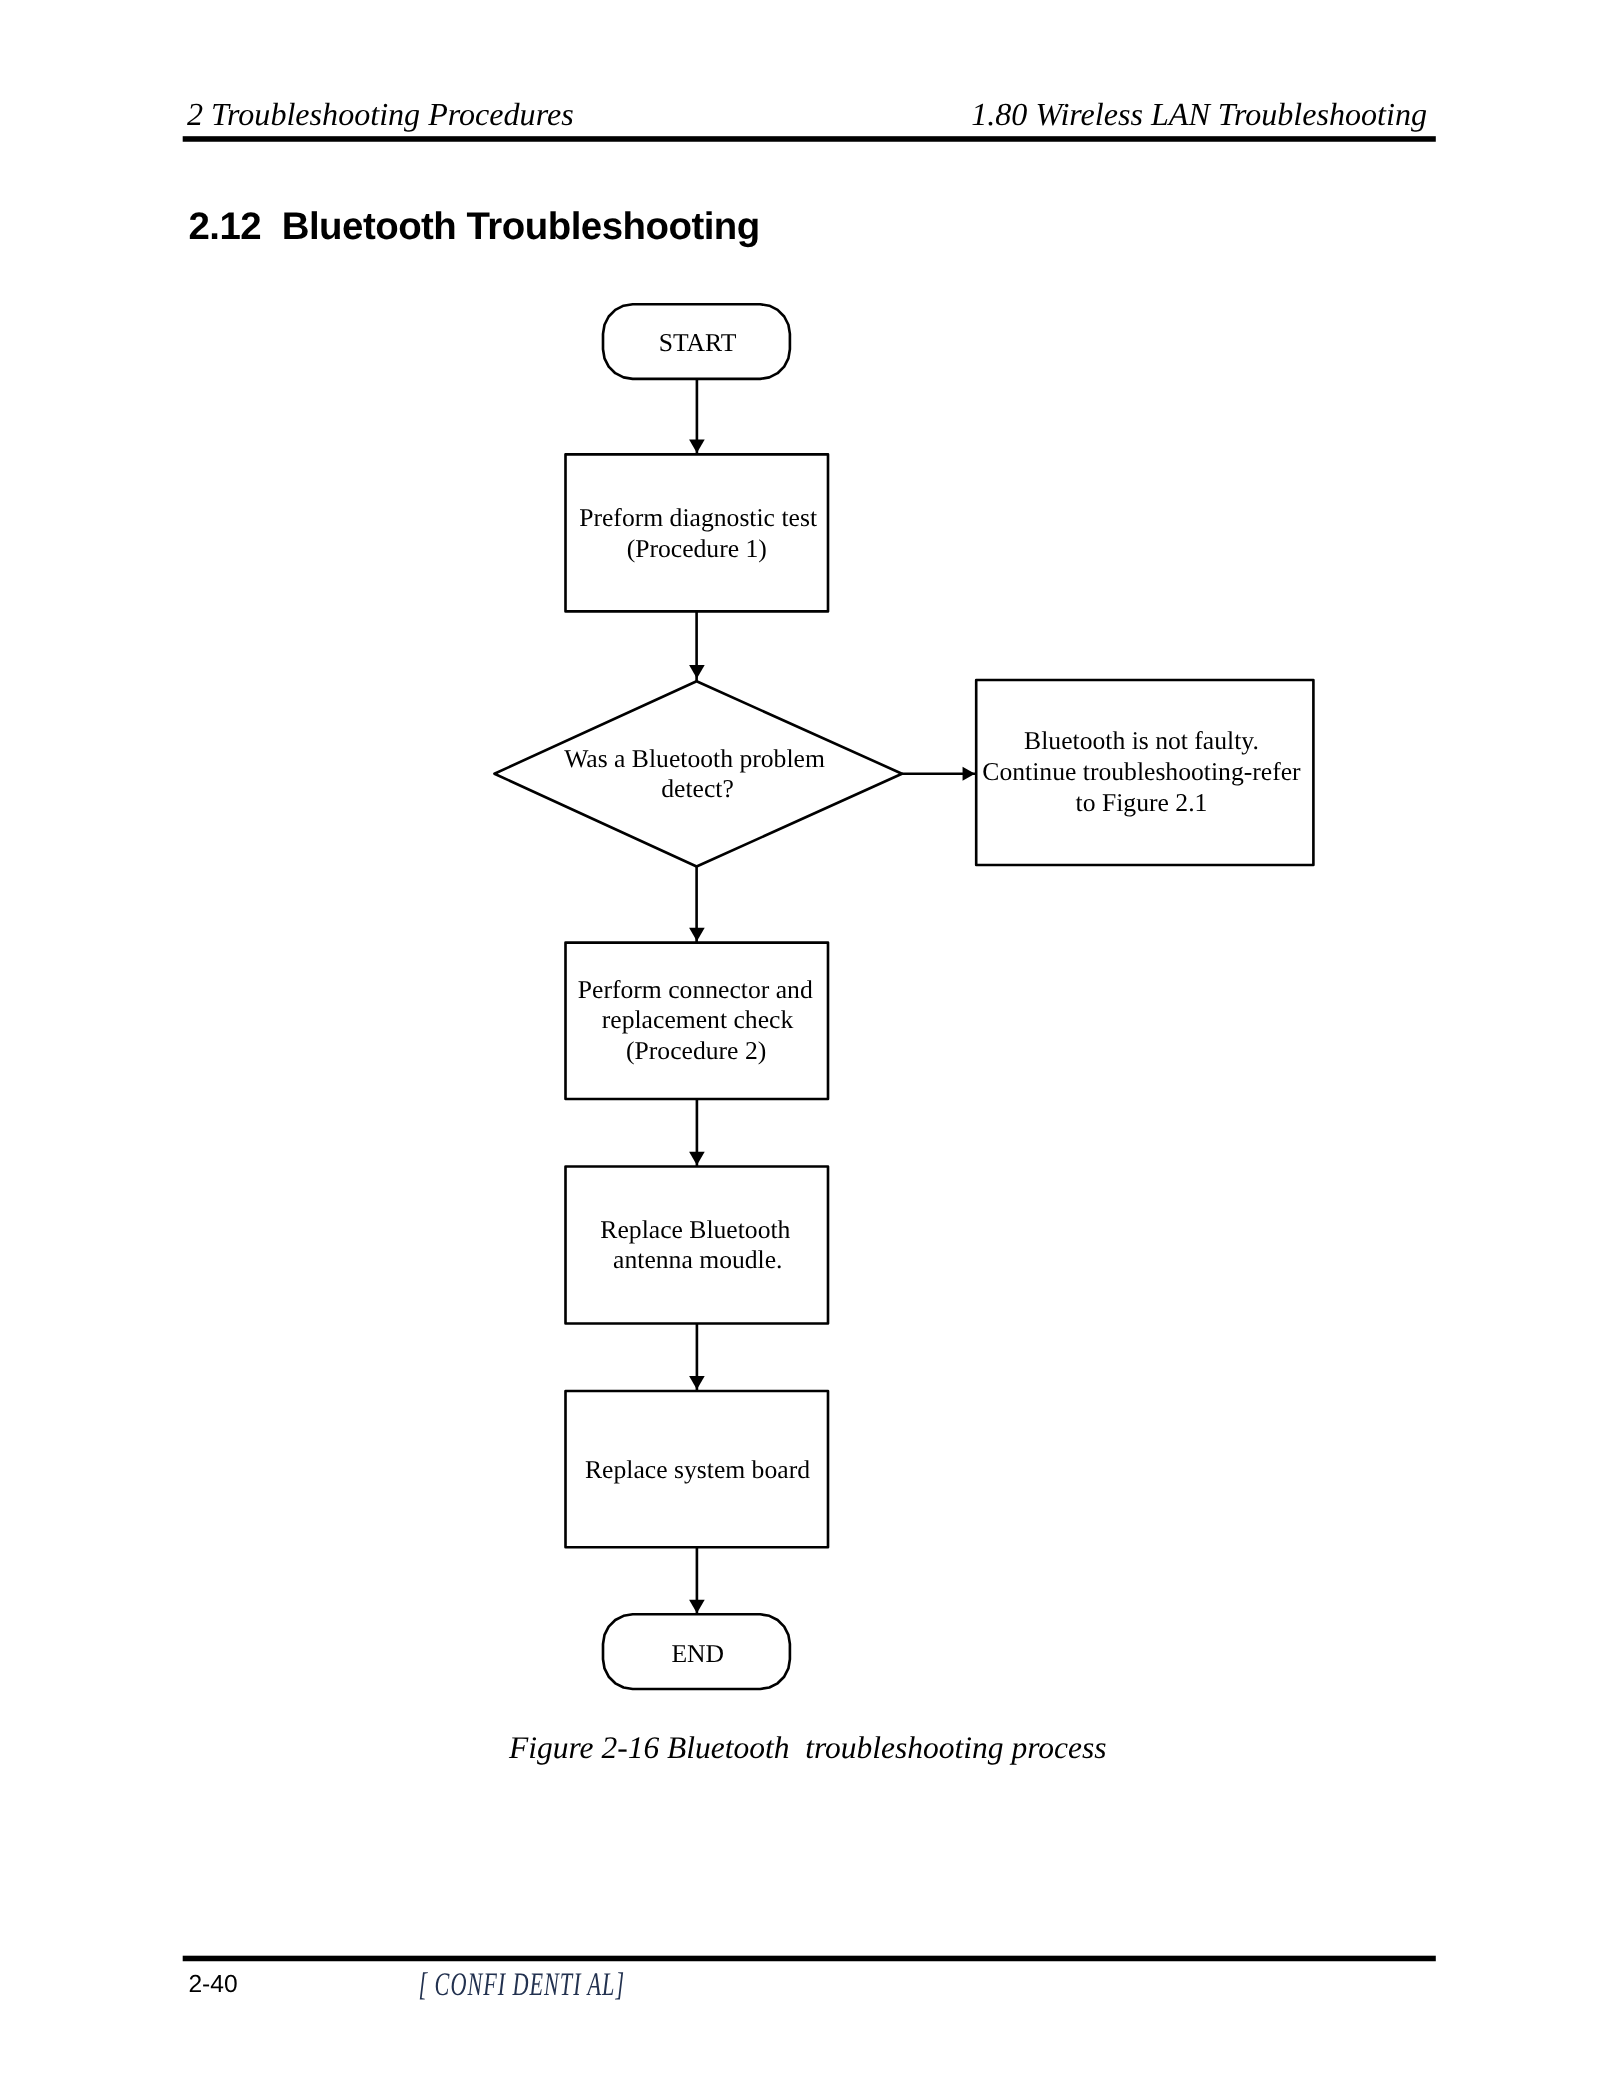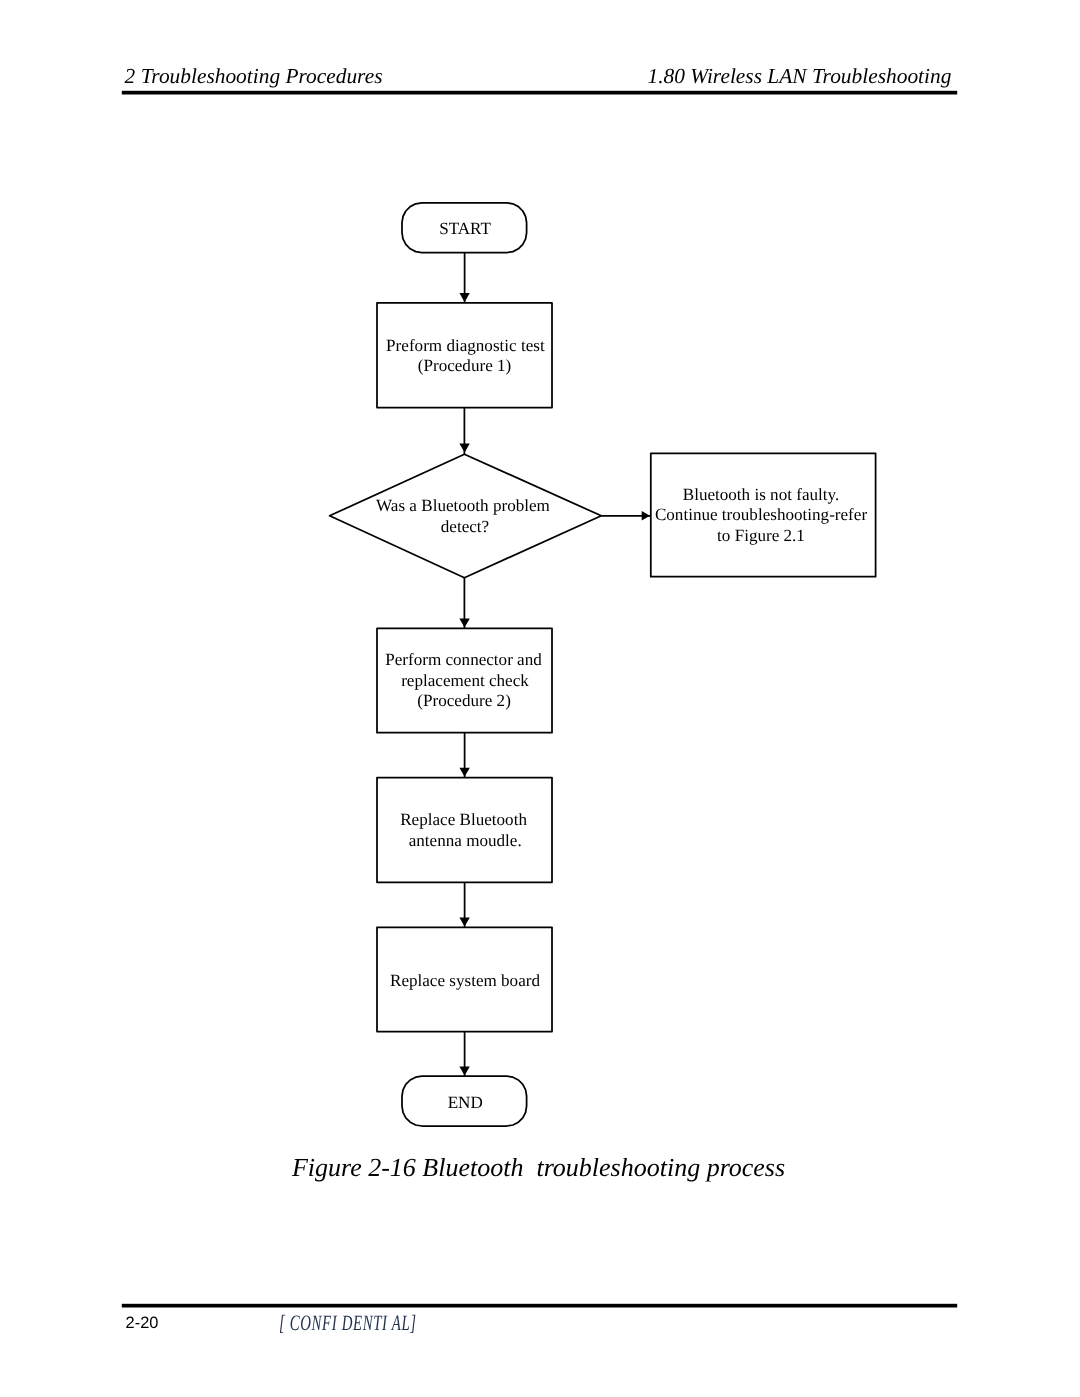--- a/index.html
+++ b/index.html
@@ -2,35 +2,36 @@
 <html><head>
 <meta charset="utf-8">
 <style>
   html,body{margin:0;padding:0;background:#fff;}
   body{width:1080px;height:1397px;font-family:"Liberation Serif",serif;color:#000;-webkit-font-smoothing:antialiased;text-rendering:geometricPrecision;}
   .page{position:relative;width:1080px;height:1397px;overflow:hidden;background:#fff;border-radius:32px;}
   .hdr-left{position:absolute;left:124.6px;top:66.2px;font-style:italic;font-size:21.4px;white-space:nowrap;line-height:1;}
   .hdr-right{position:absolute;left:647.5px;top:66.2px;font-style:italic;font-size:21.4px;white-space:nowrap;line-height:1;}
   .title{position:absolute;left:125.6px;top:138.6px;font-family:"Liberation Sans",sans-serif;font-weight:bold;font-size:25.6px;white-space:nowrap;letter-spacing:-0.33px;line-height:1;}
   .title .num{display:inline-block;width:62.2px;}
-  .caption{position:absolute;top:1154.5px;left:-1.5px;width:1080px;text-align:center;font-style:italic;font-weight:normal;font-size:26px;line-height:1;white-space:pre;}
+  .caption{position:absolute;top:1154.5px;left:-1.5px;width:1080px;text-align:center;font-style:italic;font-weight:normal;font-size:21px;line-height:1;white-space:pre;}
   .foot-num{position:absolute;left:125.6px;top:1315.3px;font-family:"Liberation Sans",sans-serif;font-size:16.4px;line-height:1;}
   .foot-conf{position:absolute;left:278.9px;top:1311.9px;font-style:italic;font-weight:normal;font-size:21.9px;color:#22314f;font-family:"Liberation Serif",serif;line-height:1;transform:scaleX(0.676);transform-origin:0 0;white-space:nowrap;letter-spacing:0.95px;}
   .foot-right{position:absolute;left:522.4px;top:1314.2px;font-style:italic;font-weight:normal;font-size:17.62px;white-space:nowrap;line-height:1;}
   svg.flow{position:absolute;left:0;top:0;width:1080px;height:1397px;}
   svg.flow text{font-family:"Liberation Serif",serif;font-size:17.1px;fill:#000;}
 </style>
 </head>
 <body>
 
 <div class="page">
 
   <div class="hdr-left">2 Troubleshooting Procedures</div>
   <div class="hdr-right">1.80 Wireless LAN Troubleshooting</div>
 
+  <div class="title"><span class="num">2.12</span><span>Bluetooth Troubleshooting</span></div>
 
   <svg class="flow" viewBox="0 0 1080 1397">
     <g fill="none" stroke="#000" stroke-width="1.75" stroke-linejoin="round" stroke-linecap="butt">
 
       <path d="M 421.8 202.8 L 506.8 202.8 L 512.9 203.8 L 518.4 206.6 L 522.8 211.0 L 525.6 216.5 L 526.6 222.6 L 526.6 232.8 L 525.6 238.9 L 522.8 244.4 L 518.4 248.8 L 512.9 251.6 L 506.8 252.6 L 421.8 252.6 L 415.7 251.6 L 410.2 248.8 L 405.8 244.4 L 403.0 238.9 L 402.0 232.8 L 402.0 222.6 L 403.0 216.5 L 405.8 211.0 L 410.2 206.6 L 415.7 203.8 L 421.8 202.8 Z"></path>
 
       <rect x="377" y="302.9" width="175" height="104.7"></rect>
 
       <path d="M 464.4 454.2 L 601.3 515.8 L 464.4 577.7 L 329.6 515.8 Z"></path>
 
@@ -77,16 +78,16 @@
       <text x="464.1" y="706">(Procedure 2)</text>
       <text x="463.6" y="825">Replace Bluetooth</text>
       <text x="465.2" y="845.5">antenna moudle.</text>
       <text x="465" y="985.5">Replace system board</text>
       <text x="465.2" y="1107.8">END</text>
     </g>
   </svg>
 
   <div class="caption">Figure 2-16 Bluetooth  troubleshooting process</div>
 
-  <div class="foot-num">2-20</div>
+  <div class="foot-num">2-40</div>
   <div class="foot-conf">[ CONFI DENTI AL]</div>
 
 </div>
 
 </body></html>

